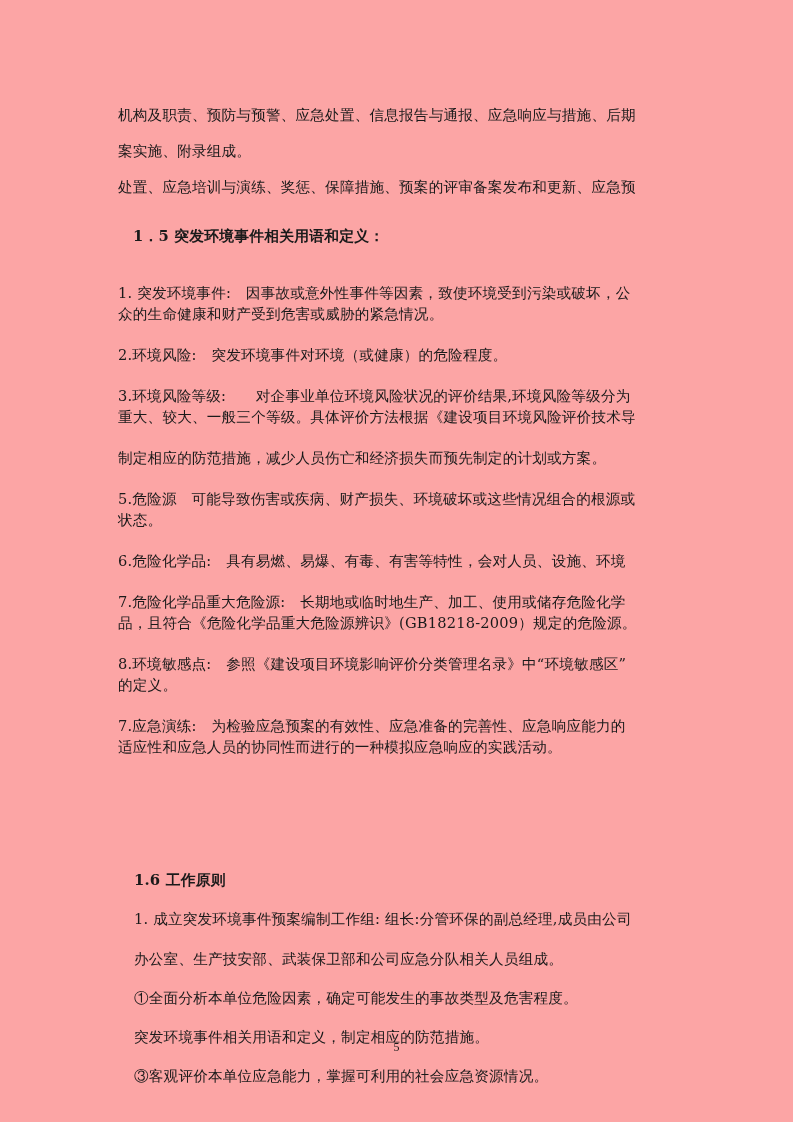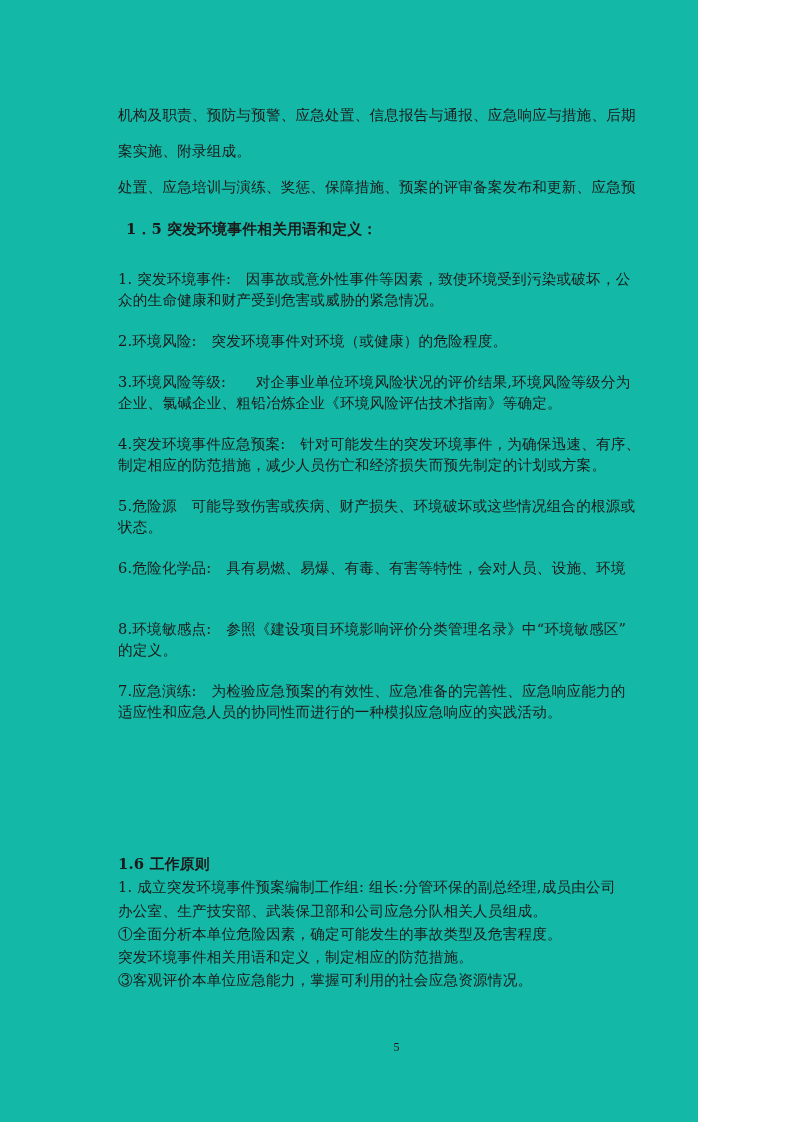--- a/index.html
+++ b/index.html
@@ -11,48 +11,48 @@
       width: 793px;
       height: 1122px;
       position: relative;
       overflow: hidden;
       font-family: "DejaVu Serif", "Liberation Serif", serif;
       color: #1a1a1a;
     }
     .page {
       position: absolute;
       left: 0; top: 0;
-      width: 698px;
+      width: 793px;
       height: 1122px;
-      background: #14b8a6;
+      background: #fca5a5;
     }
     .text-block {
       position: absolute;
       left: 118px;
       width: 560px;
       font-size: 14.6px;
       letter-spacing: 0.2px;
     }
     .intro p {
       margin: 0;
       line-height: 36px;
     }
     .heading {
-      margin: 8px;
+      margin: 15px;
       font-weight: bold;
       font-size: 14.8px;
       line-height: 22px;
     }
     .def {
       margin: 0;
       line-height: 21px;
     }
     .gap { height: 20px; }
     .principles p {
-      margin: 0;
+      margin: 16px;
       line-height: 23.3px;
     }
     .page-number {
       position: absolute;
       left: 0;
       width: 793px;
       top: 1040px;
       text-align: center;
       font-size: 12px;
       font-family: "Liberation Serif", serif;
@@ -79,41 +79,44 @@
     </div>
     <div class="gap"></div>
 
     <div>
       <p class="def">2.环境风险:　突发环境事件对环境（或健康）的危险程度。</p>
     </div>
     <div class="gap"></div>
 
     <div>
       <p class="def">3.环境风险等级:　　对企事业单位环境风险状况的评价结果,环境风险等级分为</p>
-      <p class="def">企业、氯碱企业、粗铅冶炼企业《环境风险评估技术指南》等确定。</p>
+      <p class="def">重大、较大、一般三个等级。具体评价方法根据《建设项目环境风险评价技术导</p>
     </div>
     <div class="gap"></div>
 
     <div>
-      <p class="def">4.突发环境事件应急预案:　针对可能发生的突发环境事件，为确保迅速、有序、</p>
       <p class="def">制定相应的防范措施，减少人员伤亡和经济损失而预先制定的计划或方案。</p>
     </div>
     <div class="gap"></div>
 
     <div>
       <p class="def">5.危险源　可能导致伤害或疾病、财产损失、环境破坏或这些情况组合的根源或</p>
       <p class="def">状态。</p>
     </div>
     <div class="gap"></div>
 
     <div>
       <p class="def">6.危险化学品:　具有易燃、易爆、有毒、有害等特性，会对人员、设施、环境</p>
     </div>
     <div class="gap"></div>
 
+    <div>
+      <p class="def">7.危险化学品重大危险源:　长期地或临时地生产、加工、使用或储存危险化学</p>
+      <p class="def">品，且符合《危险化学品重大危险源辨识》(GB18218-2009）规定的危险源。</p>
+    </div>
     <div class="gap"></div>
 
     <div>
       <p class="def">8.环境敏感点:　参照《建设项目环境影响评价分类管理名录》中“环境敏感区”</p>
       <p class="def">的定义。</p>
     </div>
     <div class="gap"></div>
 
     <div>
       <p class="def">7.应急演练:　为检验应急预案的有效性、应急准备的完善性、应急响应能力的</p>

